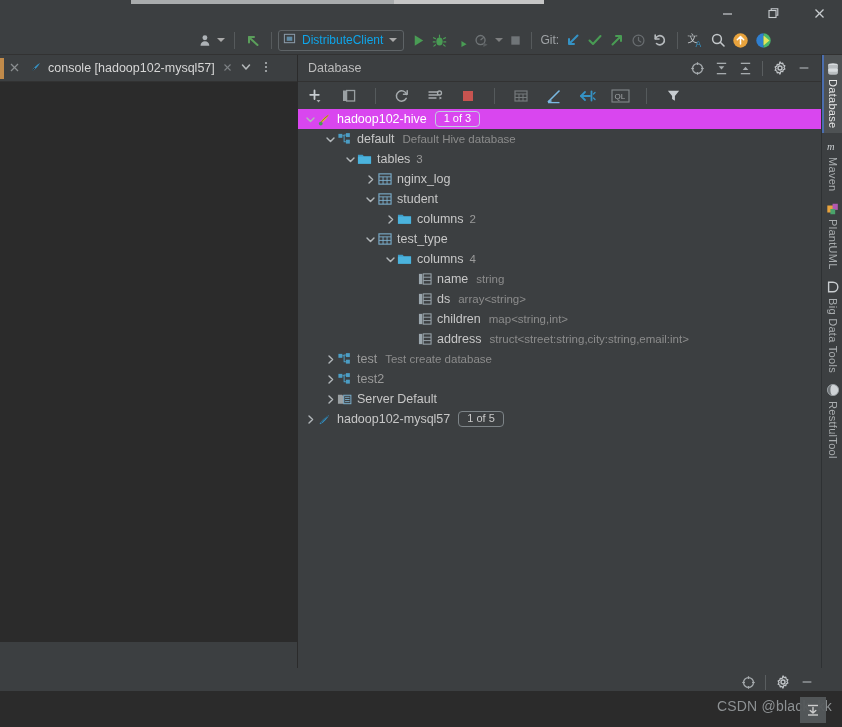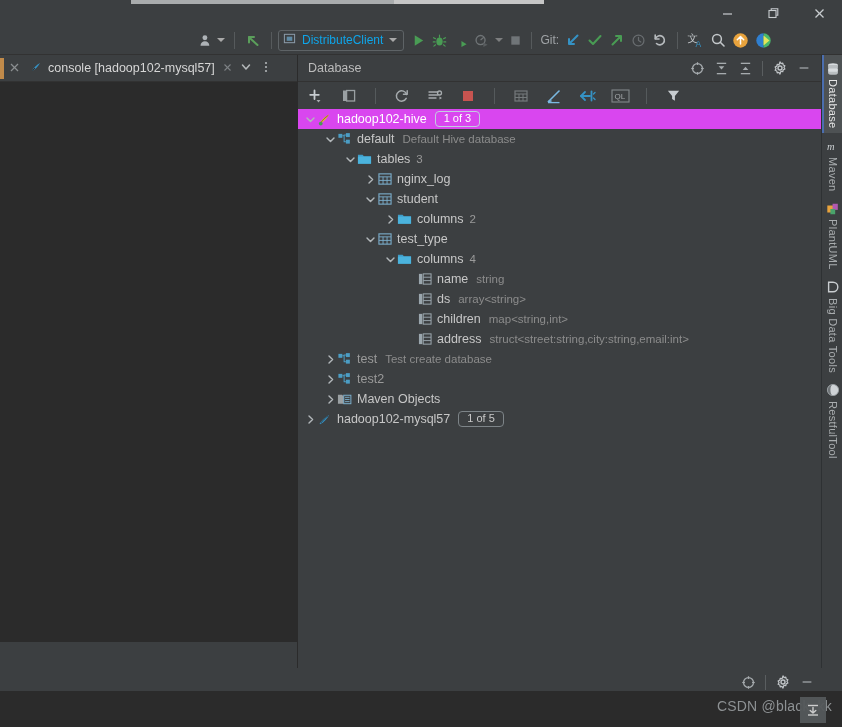--- a/index.html
+++ b/index.html
@@ -756,21 +756,21 @@
           </span>
           <span class="ico">
             <svg width="15" height="14" viewBox="0 0 16 14">
       <path d="M1 2.5 h4.5 l1.2 1.5 H7.2 V12 H1 Z" fill="#9aa0a3"></path>
       <rect x="7.2" y="3" width="7.6" height="9" fill="none" stroke="#7aacc9" stroke-width="1.1"></rect>
       <line x1="8.6" y1="5.2" x2="13.4" y2="5.2" stroke="#7aacc9" stroke-width="1"></line>
       <line x1="8.6" y1="7.5" x2="13.4" y2="7.5" stroke="#7aacc9" stroke-width="1"></line>
       <line x1="8.6" y1="9.8" x2="13.4" y2="9.8" stroke="#7aacc9" stroke-width="1"></line>
             </svg>
           </span>
-          <span class="label">Maven Objects</span>
+          <span class="label">Server Default</span>
         </div>
         <div class="row" style="padding-left: 6px;">
           <span class="arrow">
             <svg width="11" height="11" viewBox="0 0 11 11">
               <path d="M4 2 L7.6 5.5 L4 9" fill="none" stroke="#b2b7ba" stroke-width="1.4" stroke-linecap="round" stroke-linejoin="round"></path>
             </svg>
           </span>
           <span class="ico">
             <svg width="15" height="15" viewBox="0 0 16 16">
       <path d="M2.8 12.5 C4.7 9.2 7.7 5.8 13 2.8 C11.2 6.7 7.7 10.6 3.2 13 Z" fill="#3592c4"></path>

